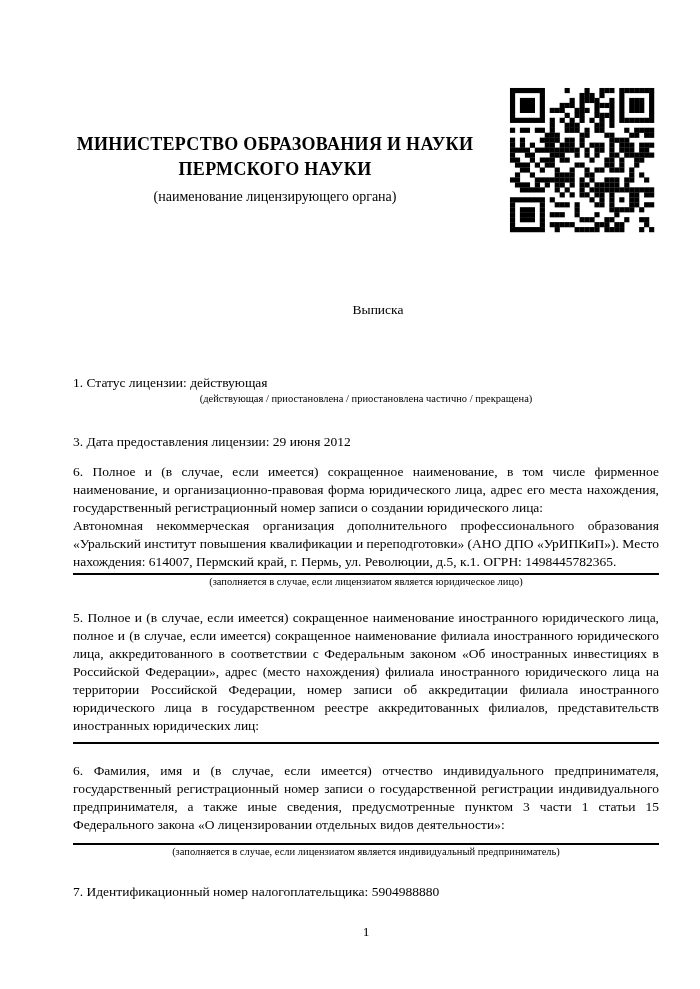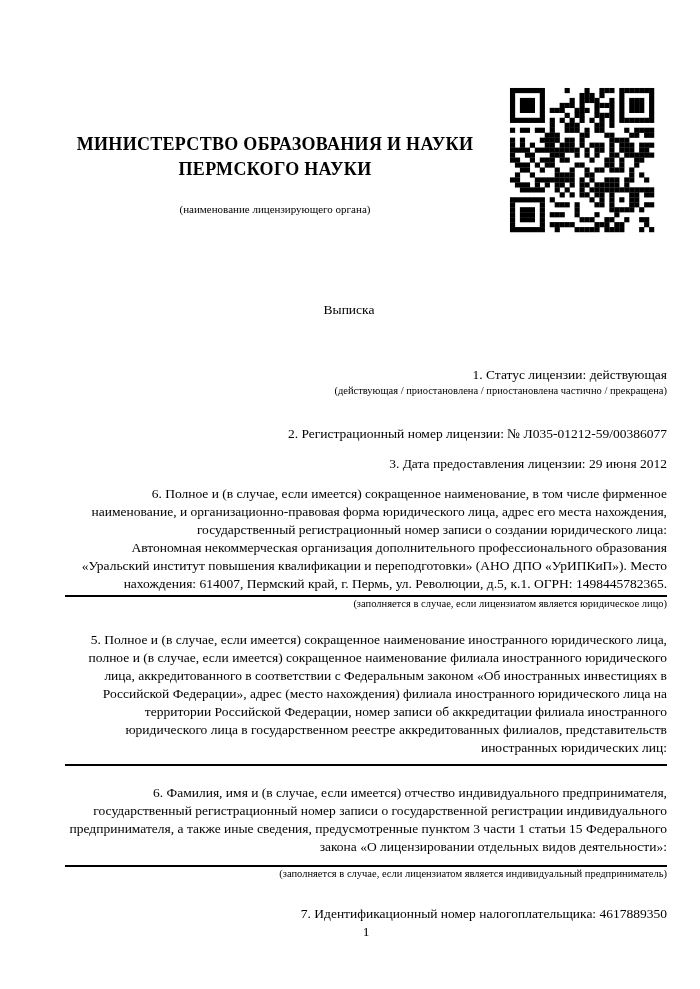--- a/index.html
+++ b/index.html
@@ -14,34 +14,34 @@
 
   
   .header-text{
     position:absolute;left:55px;top:132px;width:440px;
     text-align:center;
   }
   .ministry-line{
     font-weight:bold;font-size:18px;line-height:25px;
     white-space:nowrap;letter-spacing:.3px;
   }
-  .org-caption{font-size:11px;line-height:14px;margin-top:20px;}
+  .org-caption{font-size:14px;line-height:14px;margin-top:8px;}
 
   .qr{position:absolute;left:505px;top:82px;width:154px;height:156px;}
 
   
   .doc-title{
-    position:absolute;left:48px;top:300px;width:602px;
+    position:absolute;left:77px;top:300px;width:602px;
     text-align:center;font-size:13.5px;line-height:19px;
   }
 
   
   .sections{position:absolute;left:65px;top:366px;width:602px;}
-  .sec{margin:0;}
-  .sec p{margin:0;text-align:right;}
+  .sec{margin:8px;}
+  .sec p{margin:0;}
   .body{
     font-size:13.5px;line-height:18px;
     text-align:justify;text-justify:inter-word;
   }
   .caption{
     font-size:10.5px;line-height:14px;text-align:center;margin-top:1px;
   }
   .rule{border-top:2px solid #000;height:0;}
   .rule.gap7{margin-top:7px;}
   .rule.gap9{margin-top:9px;}
@@ -502,23 +502,20 @@
     <div>Выписка</div>
   </div>
 
   <div class="sections">
 
     <section class="sec mb27">
       <p class="body">1. Статус лицензии: действующая</p>
       <p class="caption">(действующая / приостановлена / приостановлена частично / прекращена)</p>
     </section>
 
-    <section class="sec mb12">
-      <p class="body">2. Регистрационный номер лицензии: № Л035-01212-59/00386077</p>
-    </section>
 
     <section class="sec mb12">
       <p class="body">3. Дата предоставления лицензии: 29 июня 2012</p>
     </section>
 
     <section class="sec mb20">
       <p class="body">6. Полное и (в случае, если имеется) сокращенное наименование, в том числе фирменное наименование, и организационно-правовая форма юридического лица, адрес его места нахождения, государственный регистрационный номер записи о создании юридического лица:</p>
       <p class="body">Автономная некоммерческая организация дополнительного профессионального образования «Уральский институт повышения квалификации и переподготовки» (АНО ДПО «УрИПКиП»). Место нахождения: 614007, Пермский край, г. Пермь, ул. Революции, д.5, к.1. ОГРН: 1498445782365.</p>
       <div class="rule tight"></div>
       <p class="caption">(заполняется в случае, если лицензиатом является юридическое лицо)</p>
@@ -529,20 +526,20 @@
       <div class="rule gap7"></div>
     </section>
 
     <section class="sec mb24">
       <p class="body">6. Фамилия, имя и (в случае, если имеется) отчество индивидуального предпринимателя, государственный регистрационный номер записи о государственной регистрации индивидуального предпринимателя, а также иные сведения, предусмотренные пунктом 3 части 1 статьи 15 Федерального закона «О лицензировании отдельных видов деятельности»:</p>
       <div class="rule gap9"></div>
       <p class="caption">(заполняется в случае, если лицензиатом является индивидуальный предприниматель)</p>
     </section>
 
     <section class="sec">
-      <p class="body">7. Идентификационный номер налогоплательщика: 4617889350</p>
+      <p class="body">7. Идентификационный номер налогоплательщика: 5904988880</p>
     </section>
 
   </div>
 
   <div class="page-number">1</div>
 
 </div>
 
 </body></html>

